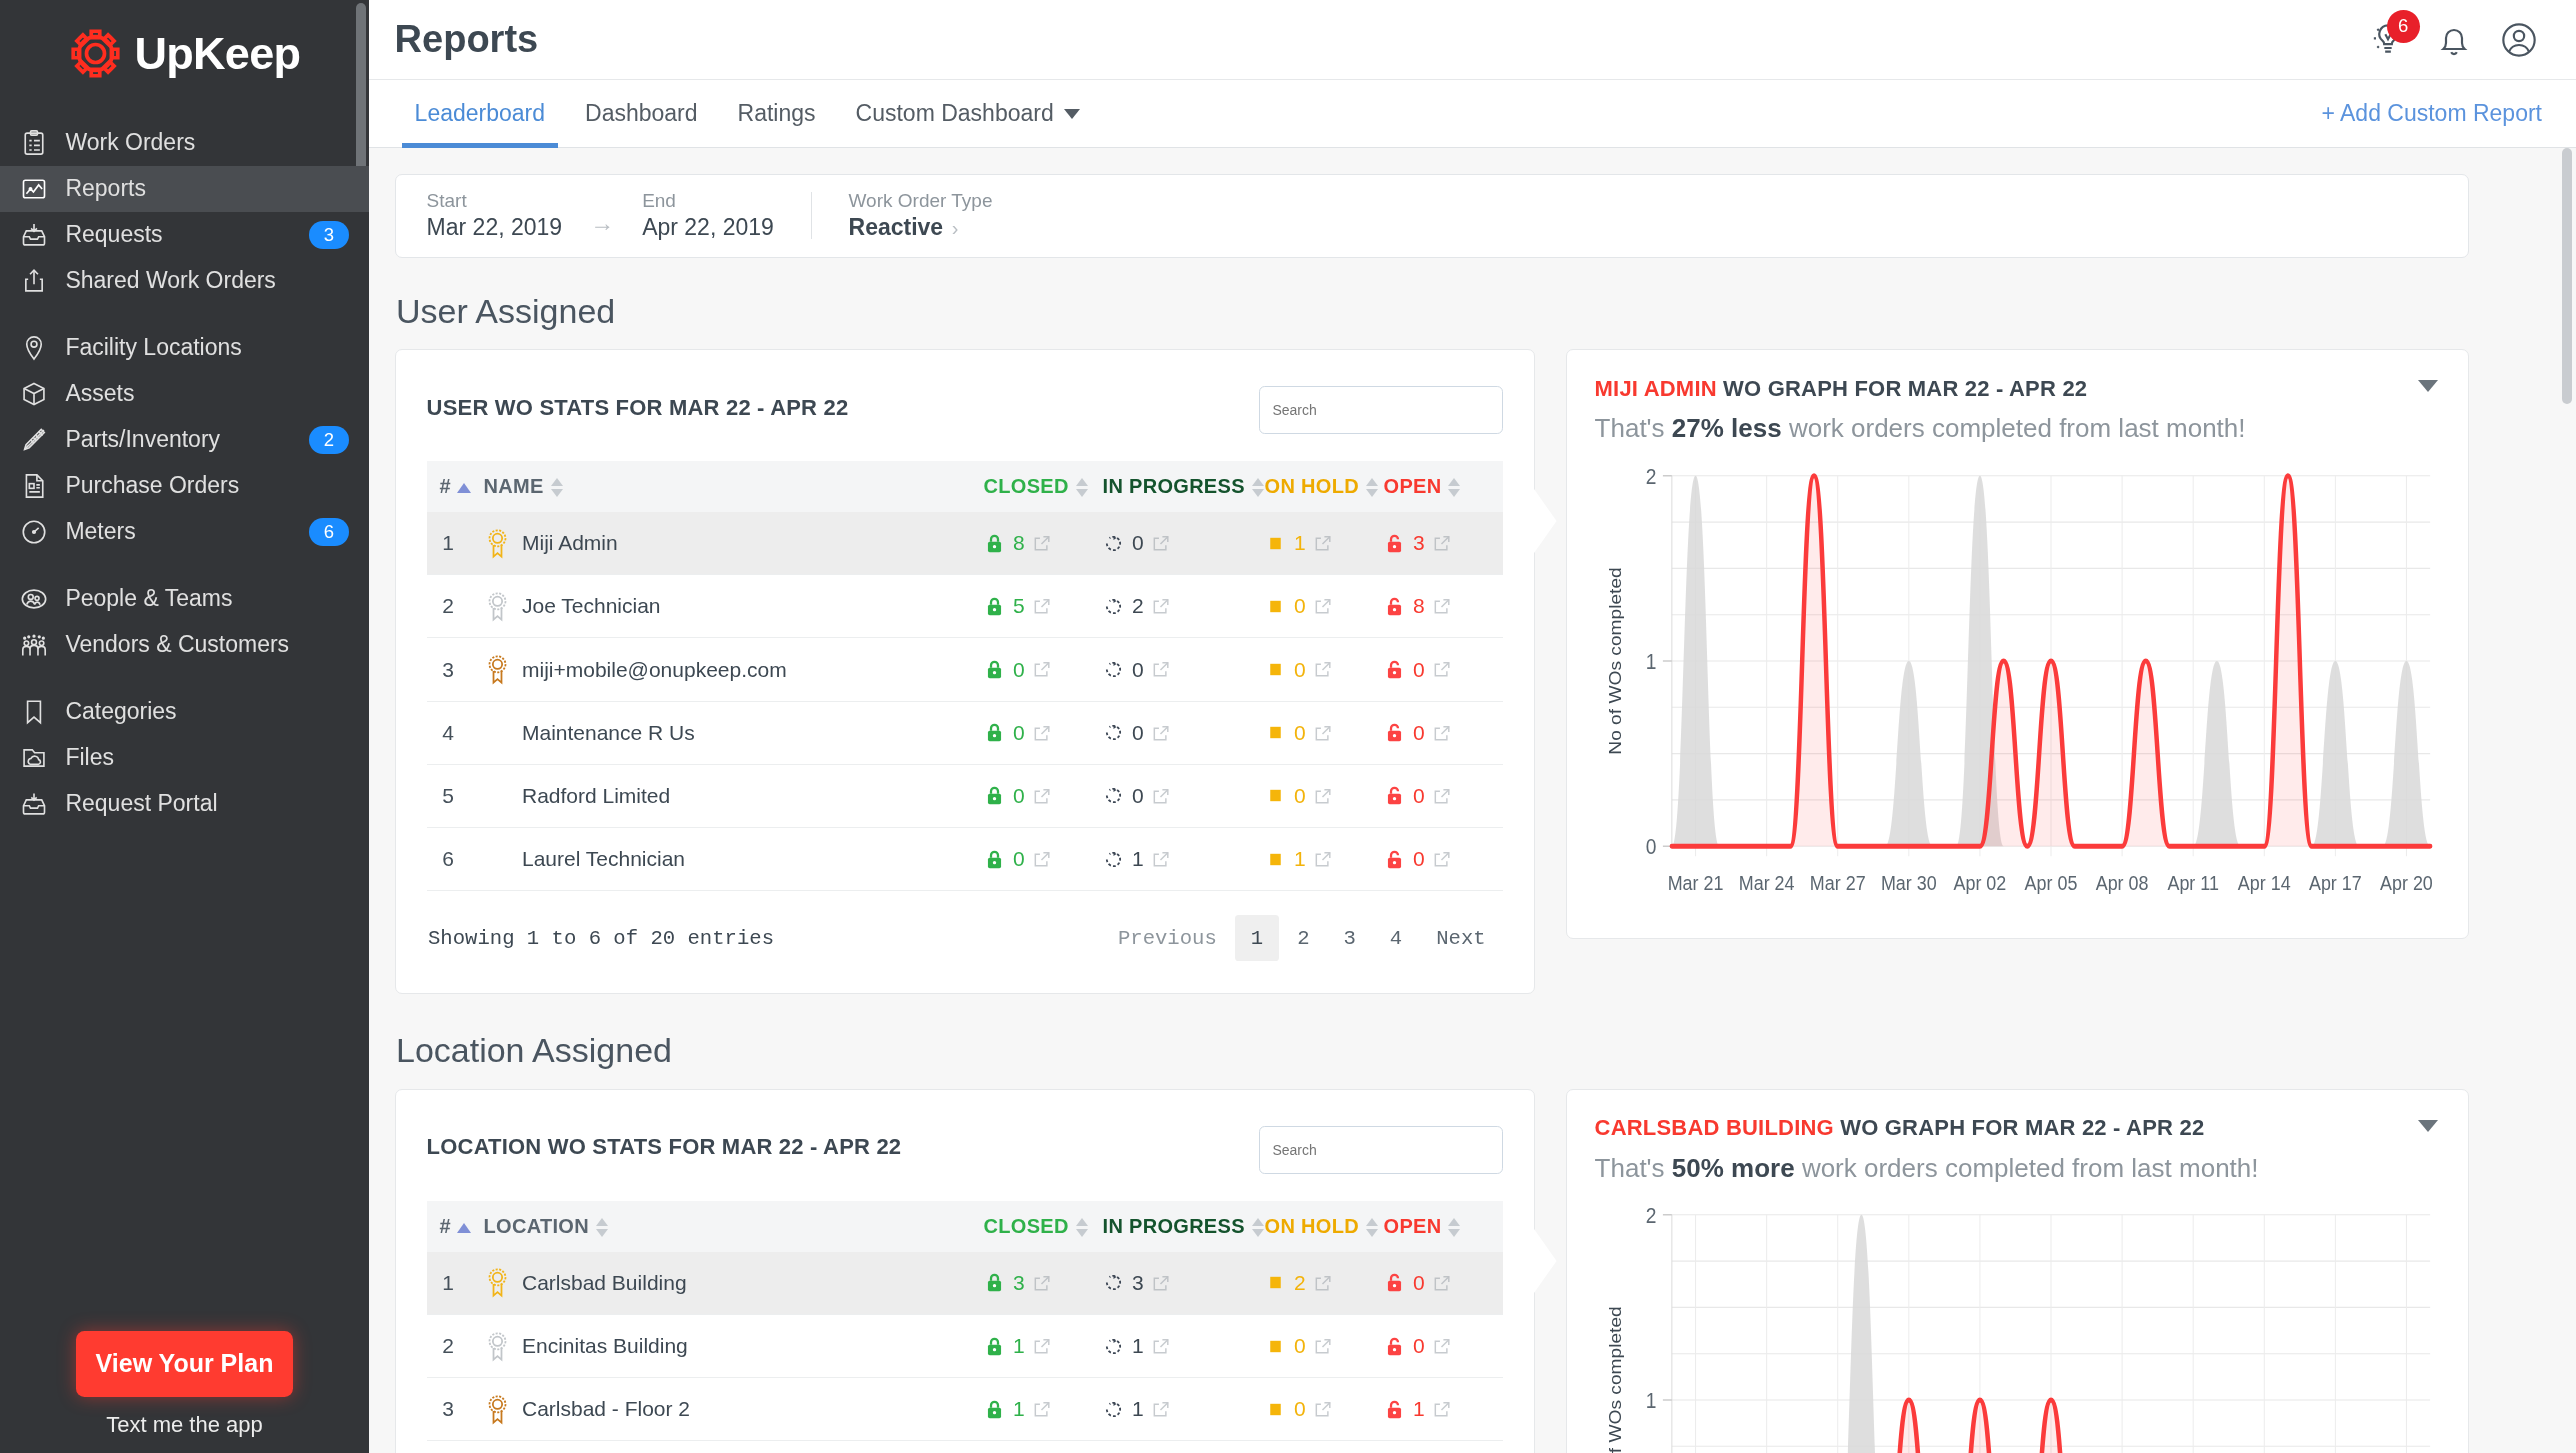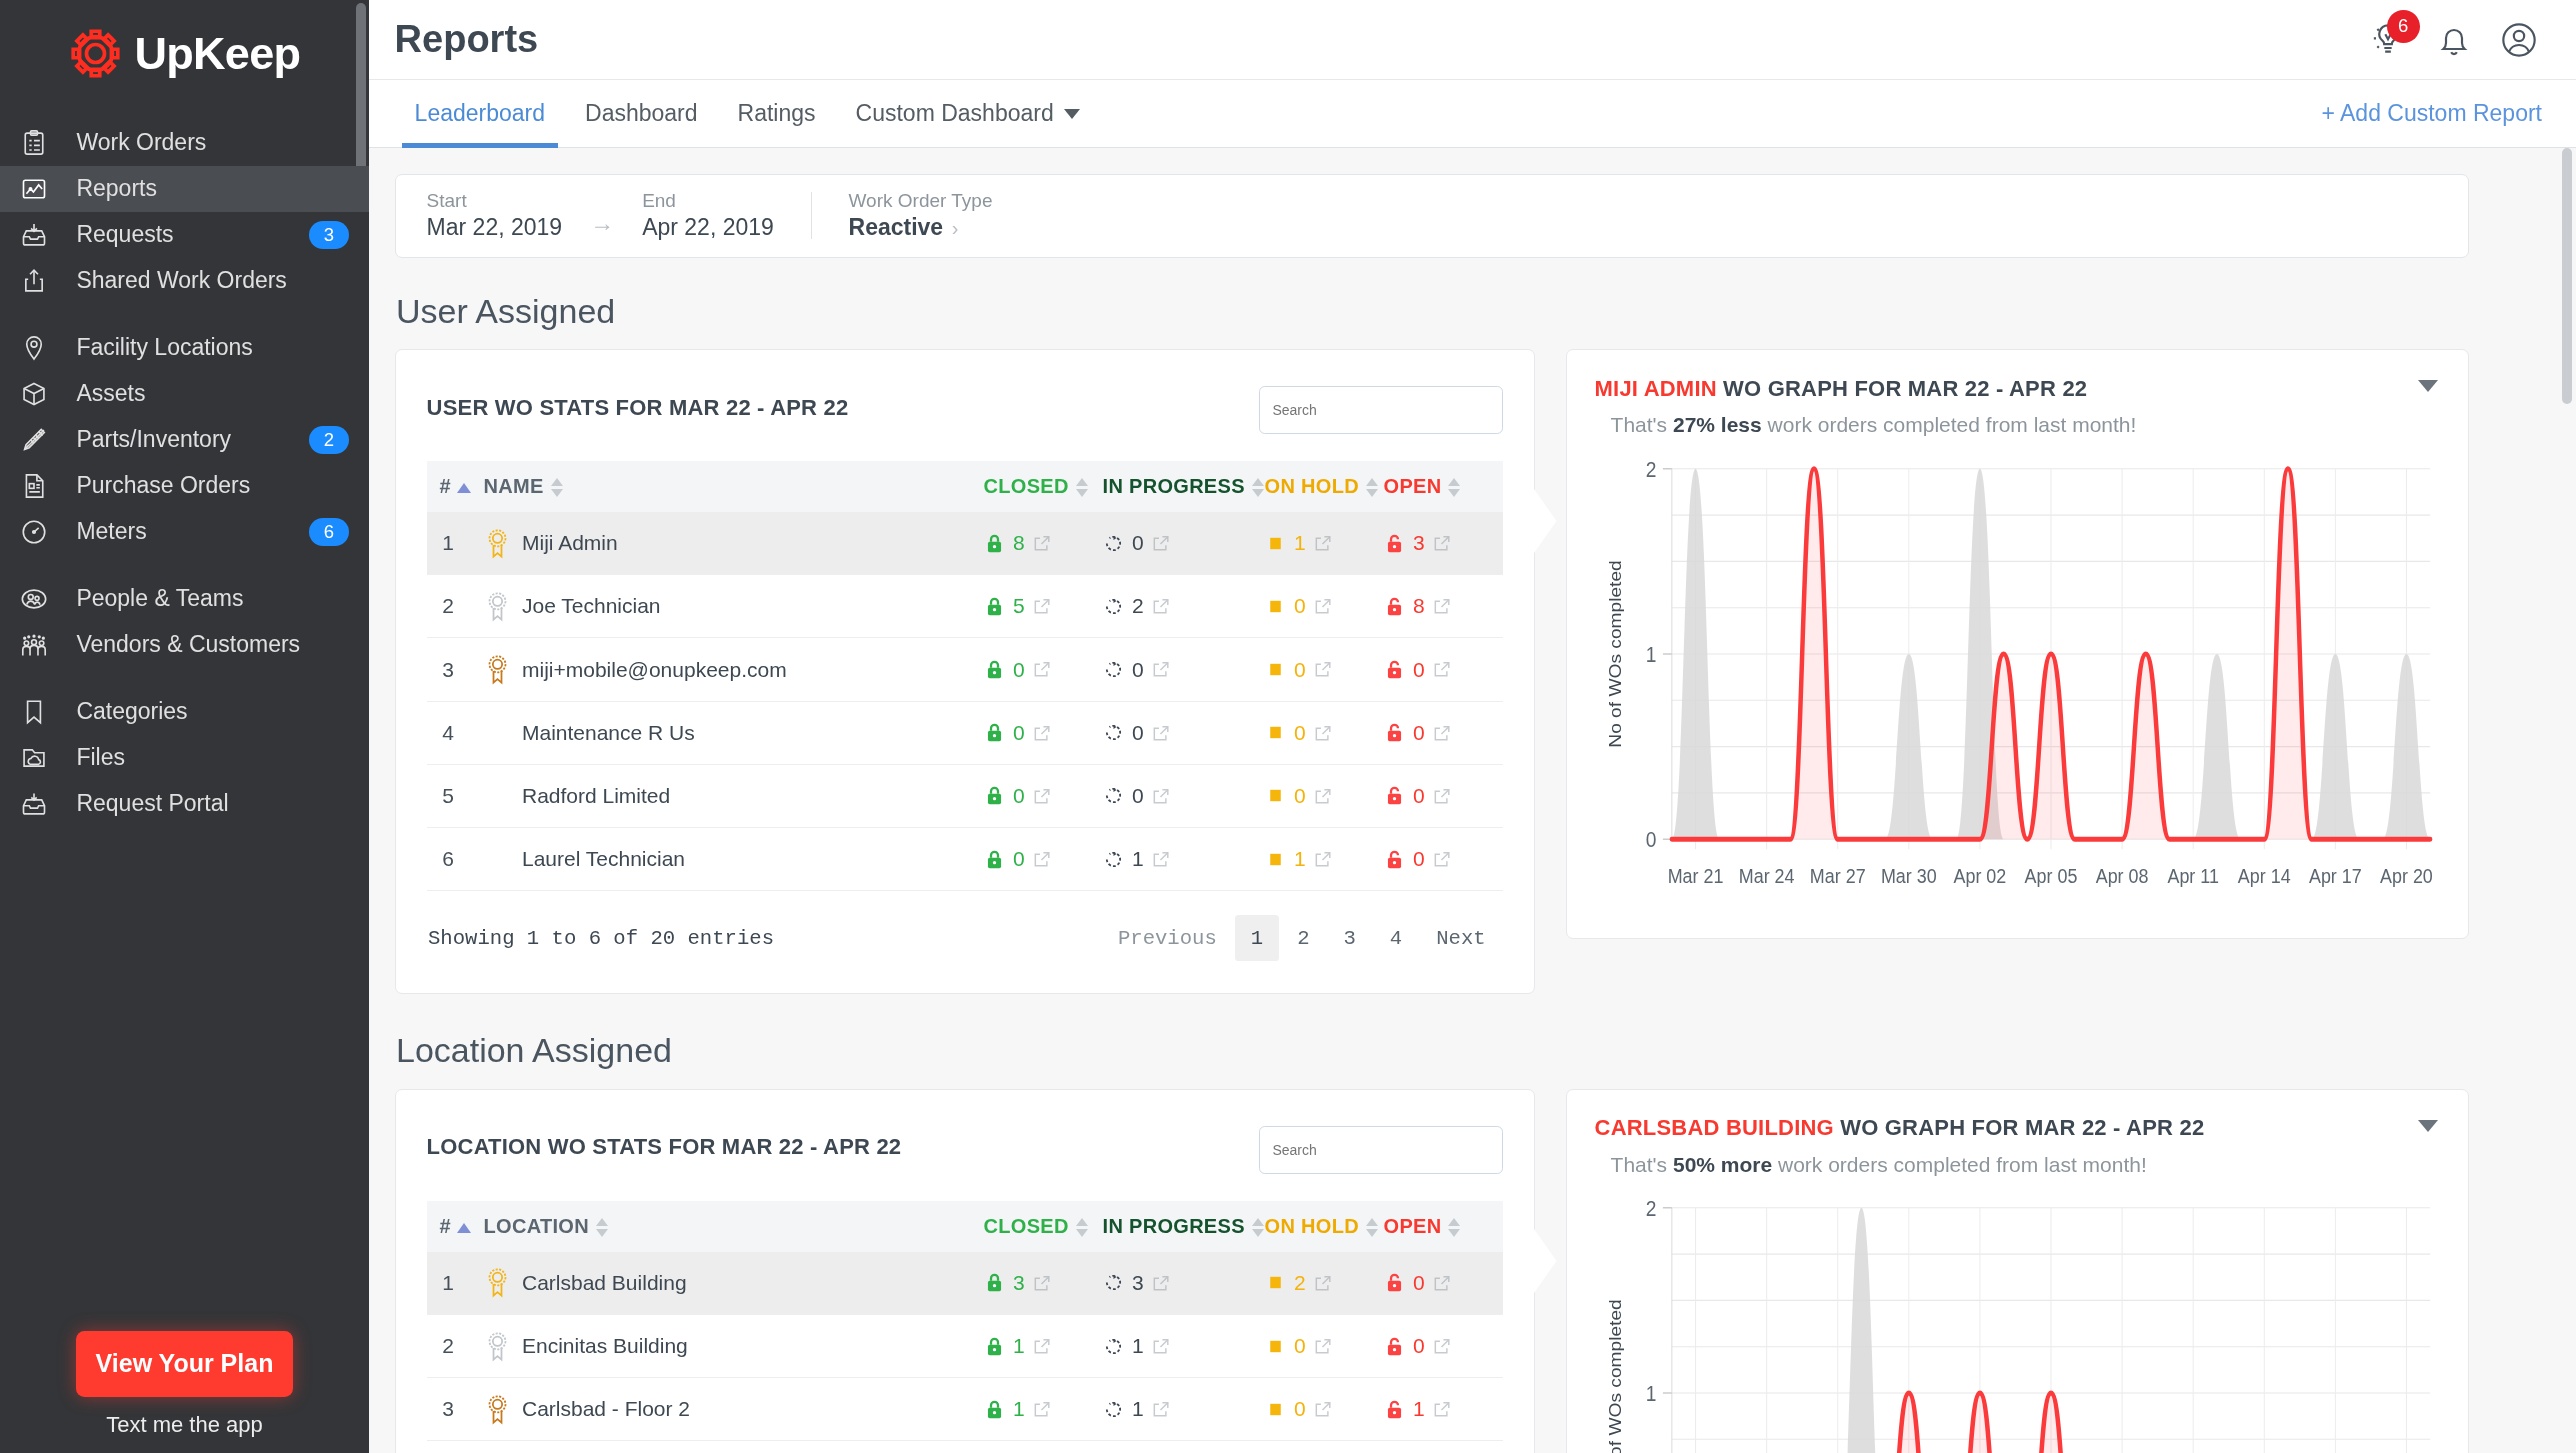--- a/index.html
+++ b/index.html
@@ -17,21 +17,21 @@
     width:369px; flex:0 0 369px; background:#333538; color:#e8e8e8;
     position:relative; display:flex; flex-direction:column;
   }
   .logo-wrap { height:107px; display:flex; align-items:center; justify-content:center; gap:12.8px; }
   .logo-gear { width:53px; height:53px; }
   .logo-text { font-size:45px; font-weight:700; color:#fff; letter-spacing:-0.7px; }
   .nav { padding-top:12.8px; }
   .nav-group { margin-bottom:21px; }
   .nav-item {
     display:flex; align-items:center; height:46px; padding-left:20px; padding-right:20px;
-    font-size:23px; color:#e0e0e0; cursor:pointer; position:relative;gap:11px;
+    font-size:23px; color:#e0e0e0; cursor:pointer; position:relative;
   }
   .nav-item.active { background:#4a4d51; }
   .nav-ico { width:34px; flex:0 0 34px; display:flex; align-items:center; justify-content:flex-start; }
   .nav-ico svg { width:28px; height:28px; display:block; }
   .nav-label { flex:1 1 auto; margin-left:11.4px; white-space:nowrap; }
   .badge {
     background:#1a8cff; color:#fff; border-radius:15.6px; font-size:18.5px;
     min-width:40px; height:28px; display:flex; align-items:center; justify-content:center;
     padding:0 8.5px; font-weight:400;
   }
@@ -155,21 +155,21 @@
   
   .edge-chev {
     position:absolute; top:128px; left:1131px; width:31px; height:88px;
     background:#fff; z-index:5;
     clip-path: polygon(0 0, 100% 50%, 0 100%);
   }
 
   
   .chart-title { font-size:22px; font-weight:bold; color:#3d4852; letter-spacing:0.2px; }
   .chart-title .who { color:#f8392f; }
-  .chart-sub { font-size:21px; color:#8d959c; margin-top:11.4px;margin-left:16px; }
+  .chart-sub { font-size:26px; color:#8d959c; margin-top:11.4px; }
   .chart-sub b { color:#3d4852; font-weight:bold; }
   .chart-collapse { position:absolute; top:30px; right:30px; cursor:pointer; }
   .chart-collapse i { display:block; width:0;height:0;border-left:10px solid transparent;border-right:10px solid transparent;border-top:12px solid #6b747c; }
   .chartbox { margin-top:18.5px; position:relative; }
   .chartbox svg { display:block; width:100%; }
 
   .vscroll { position:absolute; top:0; right:4.3px; width:10px; height:256px; background:#c9ccd0; border-radius:5.7px; }
 </style>
 </head>
 <body>

